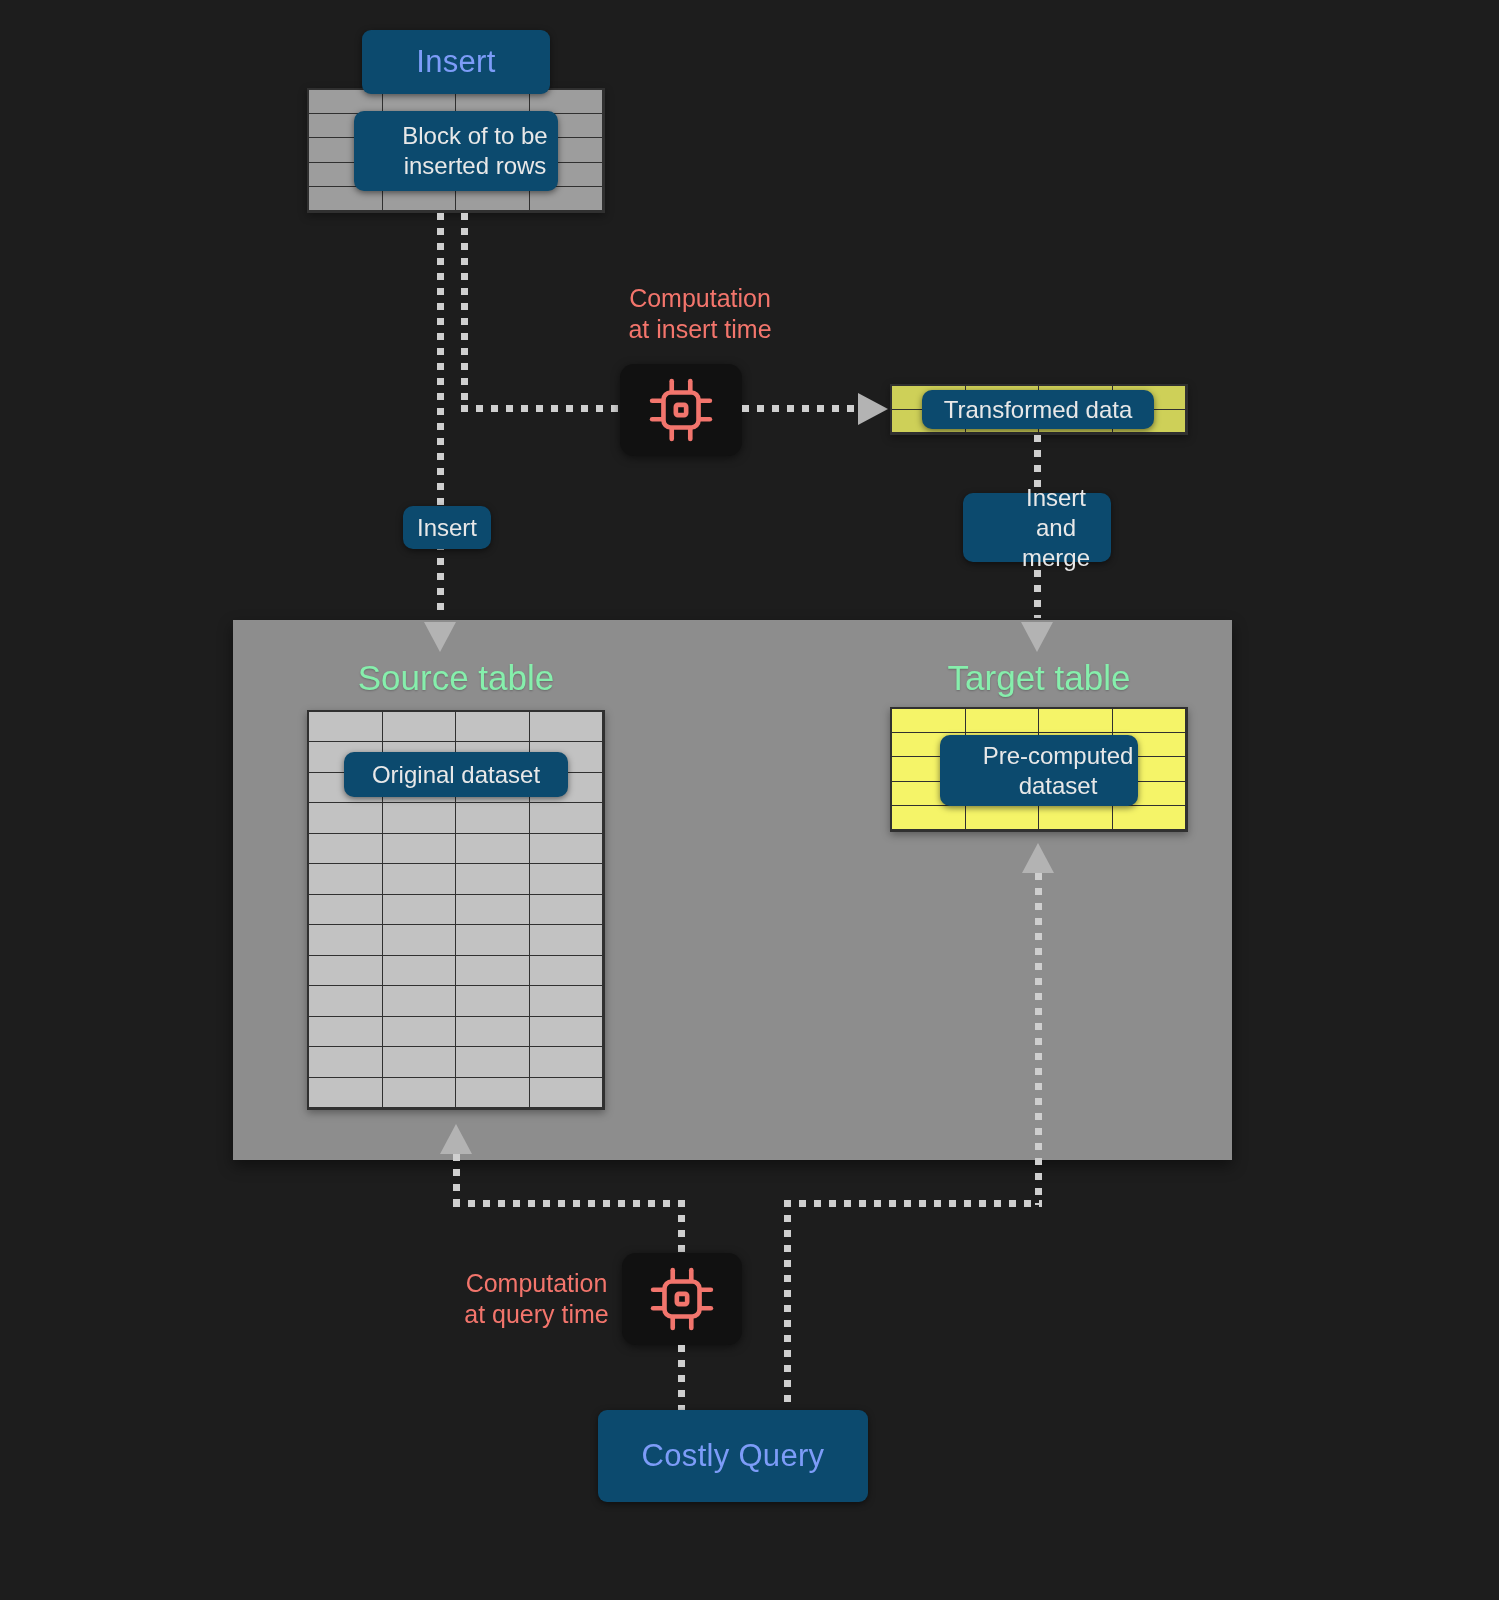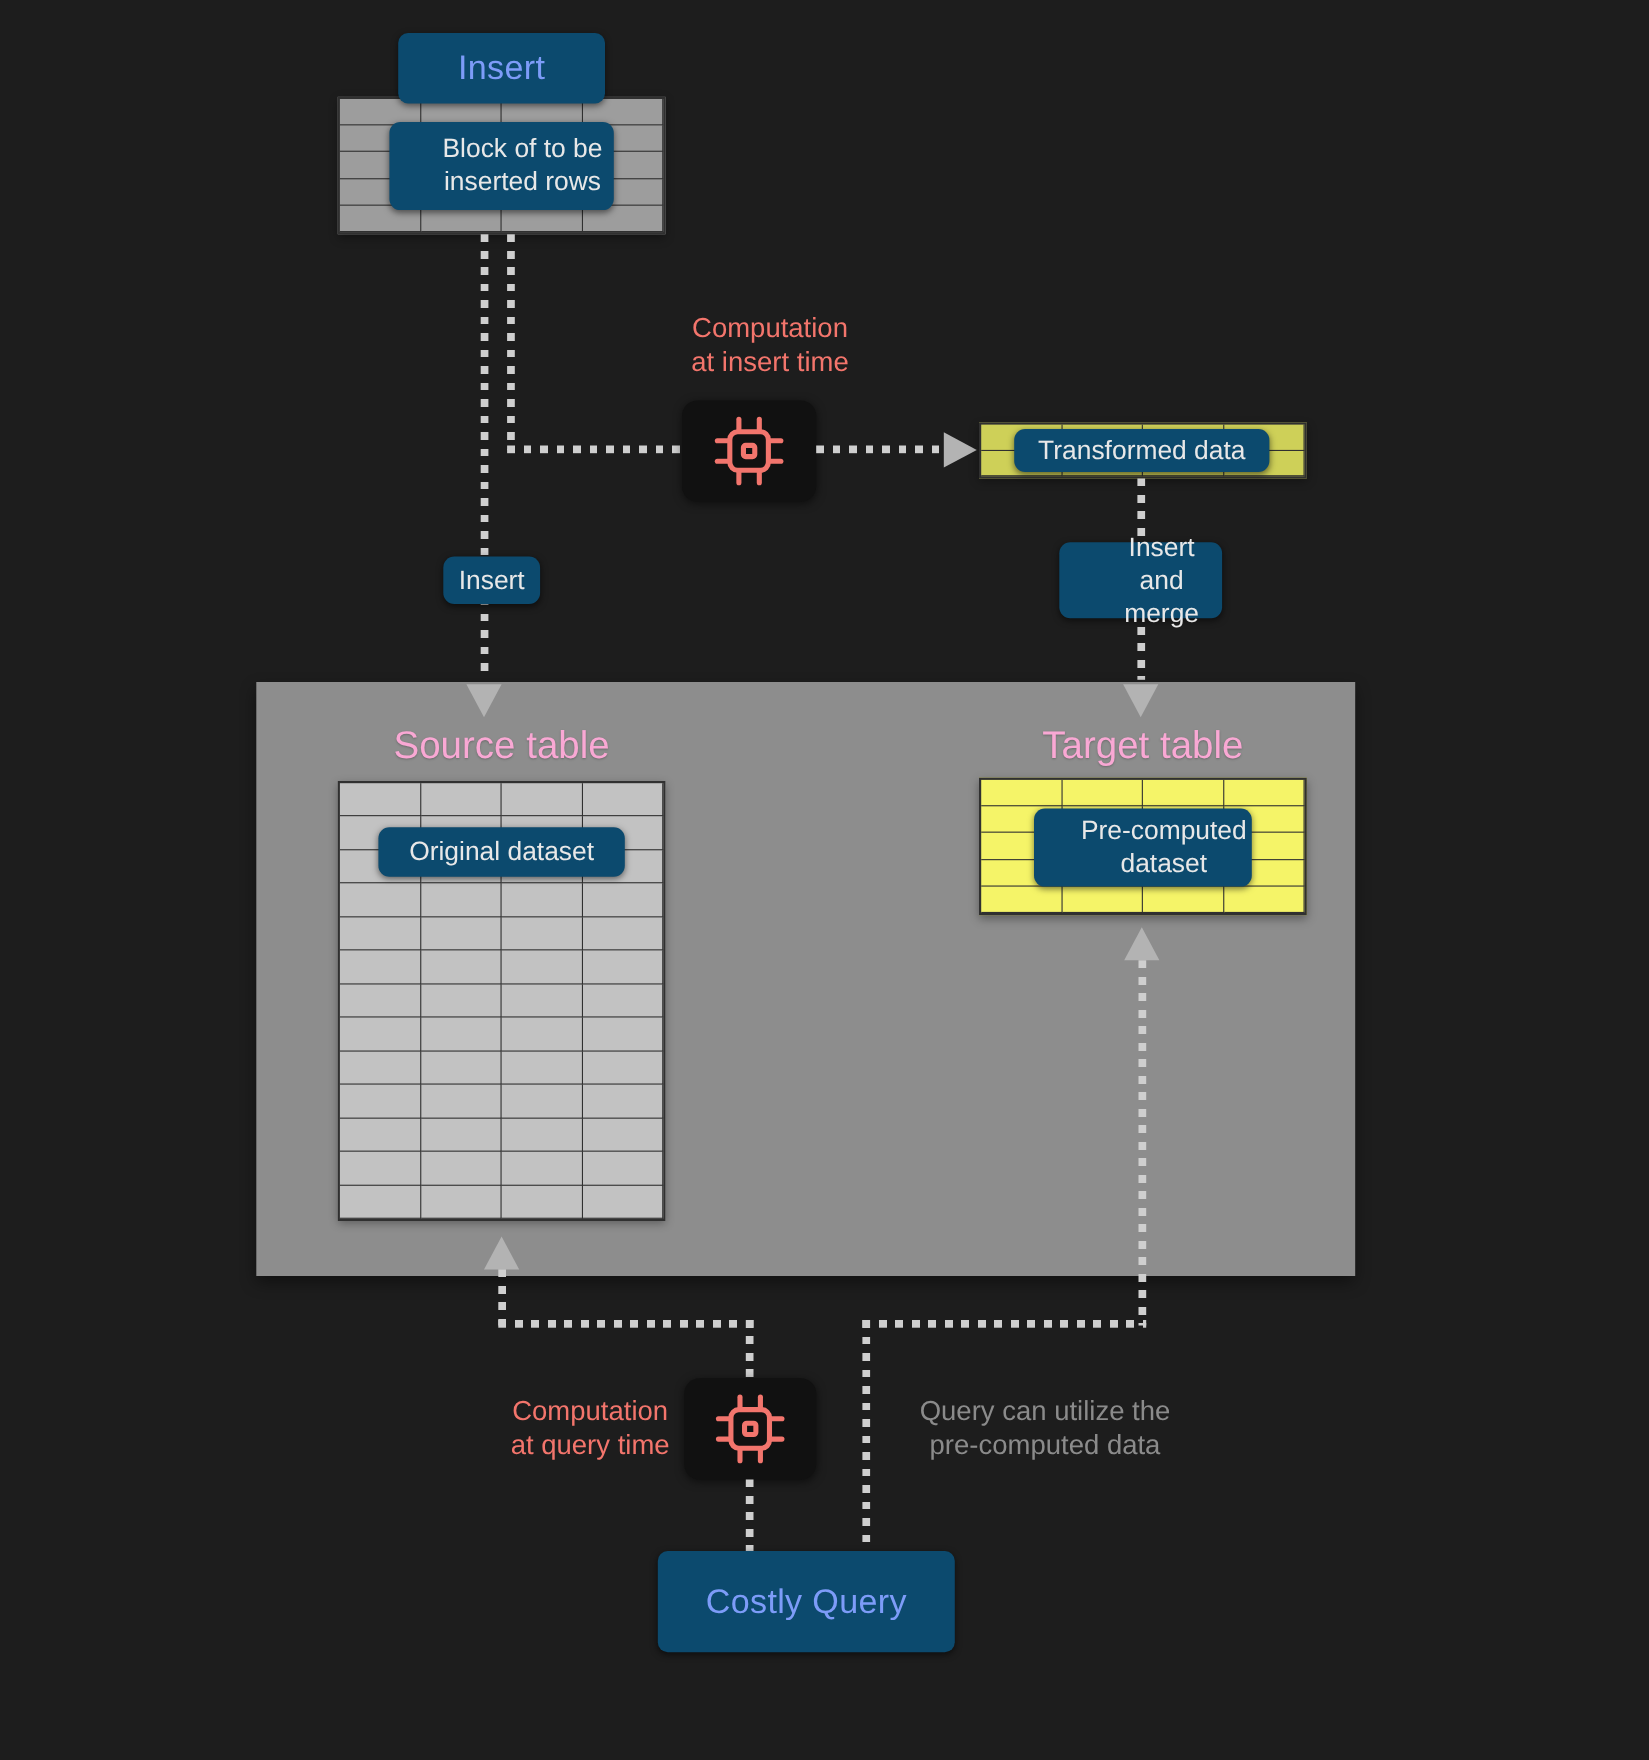--- a/index.html
+++ b/index.html
@@ -34,21 +34,21 @@
   .vdots { width:7px; background-image:repeating-linear-gradient(to bottom,#cfcfcf 0 7px,transparent 7px 15px); }
   .hdots { height:7px; background-image:repeating-linear-gradient(to right,#cfcfcf 0 7px,transparent 7px 15px); }
 
   
   .arrow-down { width:0; height:0; border-left:16px solid transparent; border-right:16px solid transparent; border-top:30px solid #b3b3b3; }
   .arrow-up   { width:0; height:0; border-left:16px solid transparent; border-right:16px solid transparent; border-bottom:30px solid #b3b3b3; }
   .arrow-right{ width:0; height:0; border-top:16px solid transparent; border-bottom:16px solid transparent; border-left:30px solid #b3b3b3; }
 
   
   .panel { background:#8d8d8d; box-shadow:0 6px 14px rgba(0,0,0,.45); }
-  .panel-heading { font-size:35px; color:#f9a8d4; text-align:center; font-weight:400; text-shadow:0 1px 2px rgba(0,0,0,.25); }
+  .panel-heading { font-size:35px; color:#86efac; text-align:center; font-weight:400; text-shadow:0 1px 2px rgba(0,0,0,.25); }
 
   .red-note  { color:#f3756c; font-size:25px; line-height:1.25; text-align:center; }
   .gray-note { color:#8b8b8b; font-size:25px; line-height:1.25; text-align:center; }
 
   
   .chip-box { background:#111111; border-radius:14px; display:flex; align-items:center; justify-content:center; box-shadow:0 2px 8px rgba(0,0,0,.5); }
   .chip-box svg { stroke:#f2756d; fill:none; stroke-width:4.5; stroke-linecap:round; }
 </style>
 </head>
 <body>
@@ -239,20 +239,18 @@
       <line x1="4" y1="41" x2="14" y2="41"></line>
       <line x1="50" y1="23" x2="60" y2="23"></line>
       <line x1="50" y1="41" x2="60" y2="41"></line>
     </svg>
   </div>
   <div class="abs vdots" style="left:678px; top:1345px; height:65px;"></div>
 
   <div class="abs red-note multiline" style="left:425px; top:1268px; width:185px;">Computation
 at query time</div>
 
-  <div class="abs gray-note multiline" style="left:798px; top:1268px; width:266px;">Query can utilize the
-pre-computed data</div>
 
   <div class="abs dark-box title-box" style="left:598px; top:1410px; width:270px; height:92px;">
     <span>Costly Query</span>
   </div>
 
 </div>
 
 </body></html>

